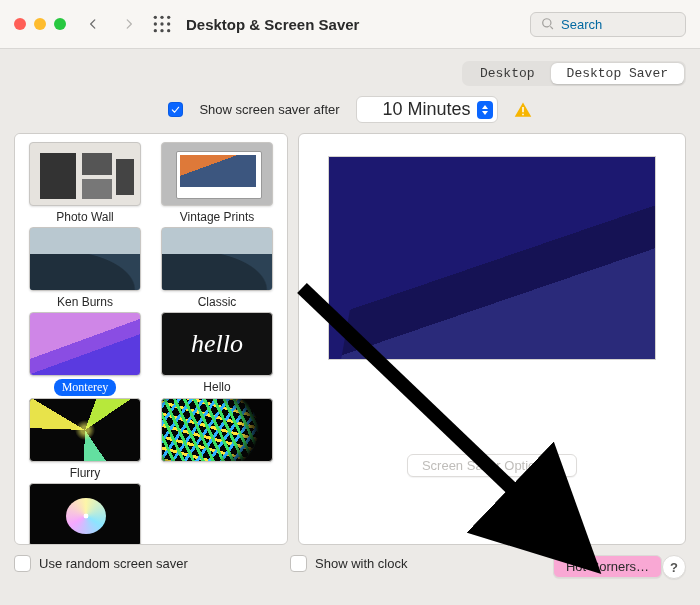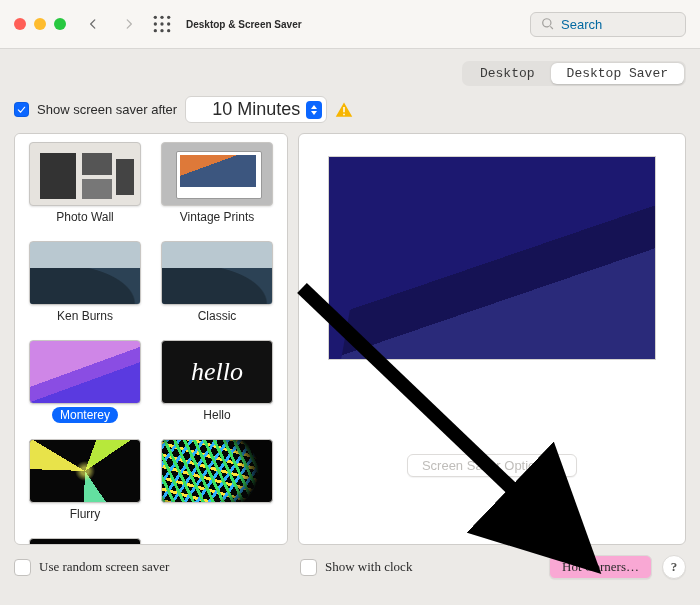--- a/index.html
+++ b/index.html
@@ -32,40 +32,40 @@
   .traffic{display:flex;gap:8px;margin-right:4px;}
   .dot{width:12px;height:12px;border-radius:50%;}
   .dot.red{background:#ff5f57;}
   .dot.yellow{background:#febc2e;}
   .dot.green{background:#28c840;}
   .nav-btn{width:26px;height:26px;display:flex;align-items:center;justify-content:center;border-radius:6px;}
   .nav-btn svg{width:14px;height:14px;fill:none;stroke:#b6b4b1;stroke-width:2.2;stroke-linecap:round;stroke-linejoin:round;}
   .nav-btn.enabled svg{stroke:#6c6c6c;}
   .grid-icon{width:20px;height:20px;}
   .grid-icon svg{width:20px;height:20px;}
-  .title{font-weight:700;font-size:10px;margin-left:4px;}
+  .title{font-weight:700;font-size:15px;margin-left:4px;}
   .spacer{flex:1;}
   .search{
     display:flex;align-items:center;gap:6px;background:#efedea;
     border:1px solid var(--border2);border-radius:6px;padding:4px 10px;width:134px;color:#0369a1;
   }
   .search svg{width:14px;height:14px;fill:#a3a19e;}
   
   .content{padding:12px 14px 12px 14px;}
   .seg-wrap{display:flex;justify-content:flex-end;margin-bottom:10px;font-family:Liberation Mono, monospace;}
   .segmented{
     display:inline-flex;background:#e2e0dd;border-radius:7px;padding:2px;
   }
   .segmented .seg{
     padding:3px 16px;border-radius:6px;font-size:13px;cursor:default;color:#3a3a3a;
   }
   .segmented .seg.active{
     background:var(--white);box-shadow:0 0.5px 2px rgba(0,0,0,.18);font-weight:500;
   }
-  .row-after{display:flex;align-items:center;gap:8px;margin-bottom:10px;}
+  .row-after{display:flex;justify-content:center;align-items:center;gap:16px;margin-bottom:10px;}
   .checkbox{
     width:15px;height:15px;border-radius:4px;background:var(--accent);
     display:inline-flex;align-items:center;justify-content:center;
     box-shadow:inset 0 0 0 1px rgba(0,0,0,.1);
   }
   .checkbox svg{width:11px;height:11px;stroke:#fff;stroke-width:2.4;fill:none;stroke-linecap:round;stroke-linejoin:round;}
   .checkbox.empty{background:#fff;border:1px solid #c3c1be;box-shadow:none;}
   .popup{
     display:inline-flex;align-items:center;gap:6px;background:#fff;border:1px solid #d5d3d0;
     border-radius:6px;padding:2px 4px 2px 26px;font-size:18px;
@@ -78,29 +78,29 @@
   .stepper .up{border-bottom:4px solid #fff;margin-bottom:2px;}
   .stepper .down{border-top:4px solid #fff;}
   .warn{width:18px;height:18px;}
   
   .panes{display:flex;gap:10px;height:412px;position:relative;}
   .left{
     width:260px;background:var(--white);border:1px solid var(--border2);border-radius:6px;
     overflow:auto;padding:8px 6px 4px 6px;
   }
   .left::-webkit-scrollbar{width:0;}
-  .grid{display:grid;grid-template-columns:1fr 1fr;gap:16px 4px;}
+  .grid{display:grid;grid-template-columns:1fr 1fr;gap:2px 4px;}
   .cell{display:flex;flex-direction:column;align-items:center;gap:3px;}
   .thumb{
     width:110px;height:62px;border-radius:4px;border:1px solid #c8c6c3;
     background:#222;overflow:hidden;position:relative;
     box-shadow:0 1px 2px rgba(0,0,0,.12);
   }
   .cell .lbl{font-size:12px;padding:1px 8px;border-radius:8px;white-space:nowrap;}
-  .cell.selected .lbl{background:var(--accent);color:#fff;}
+  .cell.selected .lbl{background:var(--accent);color:#fff;font-family:Liberation Serif, serif;}
   
   .t-photowall{background:#e6e3de;}
   .t-photowall::before{content:"";position:absolute;inset:6px;background:
      linear-gradient(#333,#333) 4px 4px/36px 46px no-repeat,
      linear-gradient(#555,#555) 46px 4px/30px 22px no-repeat,
      linear-gradient(#777,#777) 46px 30px/30px 20px no-repeat,
      linear-gradient(#444,#444) 80px 10px/22px 36px no-repeat;}
   .t-vintage{background:#bcbcbc;}
   .t-vintage::before{content:"";position:absolute;left:14px;top:8px;width:84px;height:46px;background:#fff;border:1px solid #999;border-radius:2px;}
   .t-vintage::after{content:"";position:absolute;left:18px;top:12px;width:76px;height:32px;background:linear-gradient(160deg,#de7939 0 35%,#3c567f 35% 100%);}
@@ -133,21 +133,21 @@
   .preview{
     width:326px;height:202px;border:1px solid #d4d2cf;background:#1c1870;position:relative;overflow:hidden;
   }
   .preview .swoosh{position:absolute;inset:-30px -30px -30px 30px;background:linear-gradient(160deg,transparent 0 48%,rgba(0,0,0,.25) 48% 60%,#2a2a7a 60% 100%);transform:skewX(-10deg);}
   .options-btn{
     margin-top:94px;background:#fff;border:1px solid #dedcda;border-radius:6px;
     padding:3px 14px;color:#bfbdba;font-size:13px;box-shadow:0 1px 1px rgba(0,0,0,.05);
   }
   
   .bottom{
-    display:flex;align-items:center;gap:10px;margin-top:10px;font-family:Liberation Serif, serif;
+    display:flex;align-items:flex-start;margin-top:10px;
   }
   .bottom .left-opts{display:flex;align-items:center;gap:8px;flex:0 0 270px;}
   .bottom .mid-opts{display:flex;align-items:center;gap:8px;flex:1;padding-left:6px;}
   .btn{
     background:#f9a8d4;border:1px solid #dcdad7;border-radius:6px;padding:3px 12px;font-size:13px;
     box-shadow:0 1px 1px rgba(0,0,0,.06);white-space:nowrap;
   }
   .help{
     width:22px;height:22px;border-radius:50%;background:#fff;border:1px solid #dcdad7;
     display:flex;align-items:center;justify-content:center;color:#545452;font-weight:600;

